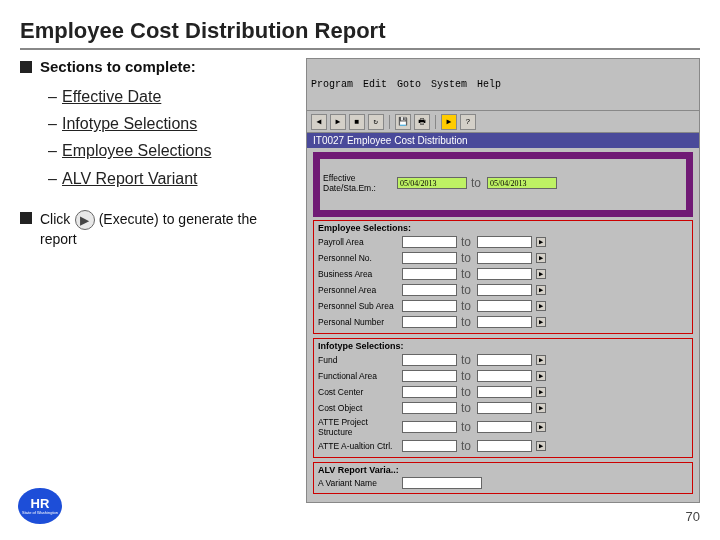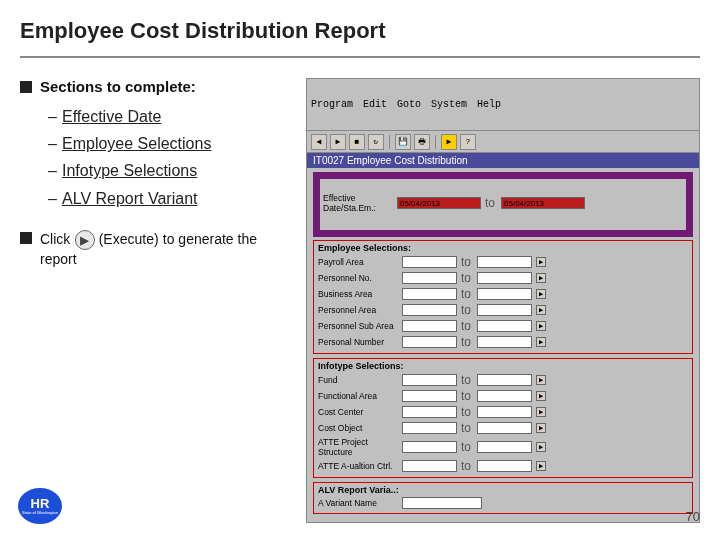--- a/index.html
+++ b/index.html
@@ -16,23 +16,23 @@
       width: 720px;
       height: 540px;
       background: #fff;
       padding: 18px 20px 10px 20px;
     }
 
     .page-title {
       font-size: 22px;
       font-weight: bold;
       color: #222;
-      margin-bottom: 20px;
+      margin-bottom: 8px;
       border-bottom: 2px solid #888;
-      padding-bottom: 12px;
+      padding-bottom: 4px;
     }
 
     .main-content {
       display: flex;
       flex-direction: row;
       gap: 16px;
     }
 
     .left-panel {
       width: 270px;
@@ -225,27 +225,28 @@
       margin-bottom: 3px;
     }
 
     .ed-label {
       font-size: 8.5px;
       font-family: Arial, sans-serif;
       width: 70px;
     }
 
     .ed-input {
-      background: #b91c1c;
+      background: #bef264;
       border: 1px solid #666;
       height: 12px;
-      width: 84px;
+      width: 70px;
       font-size: 8px;
       padding: 0 2px;
       color: #000;
+      font-family: Liberation Serif, serif;
     }
 
     .hr-logo {
       position: absolute;
       bottom: 12px;
       left: 18px;
       width: 50px;
       height: 40px;
     }
 
@@ -297,22 +298,22 @@
   <div class="main-content">
 
     <div class="left-panel">
       <div class="bullet-section">
         <div class="bullet-heading">
           <div class="bullet-square"></div>
           <span>Sections to complete:</span>
         </div>
         <ul class="sub-list">
           <li>Effective Date</li>
+          <li>Infotype Selections</li>
           <li>Employee Selections</li>
-          <li>Infotype Selections</li>
           <li>ALV Report Variant</li>
         </ul>
       </div>
 
       <div class="execute-section">
         <div class="bullet-square" style="margin-top:2px;"></div>
         <div>
           <span class="execute-text">Click</span>
           <span class="execute-icon">▶</span>
           <span class="execute-text">(Execute)</span>

